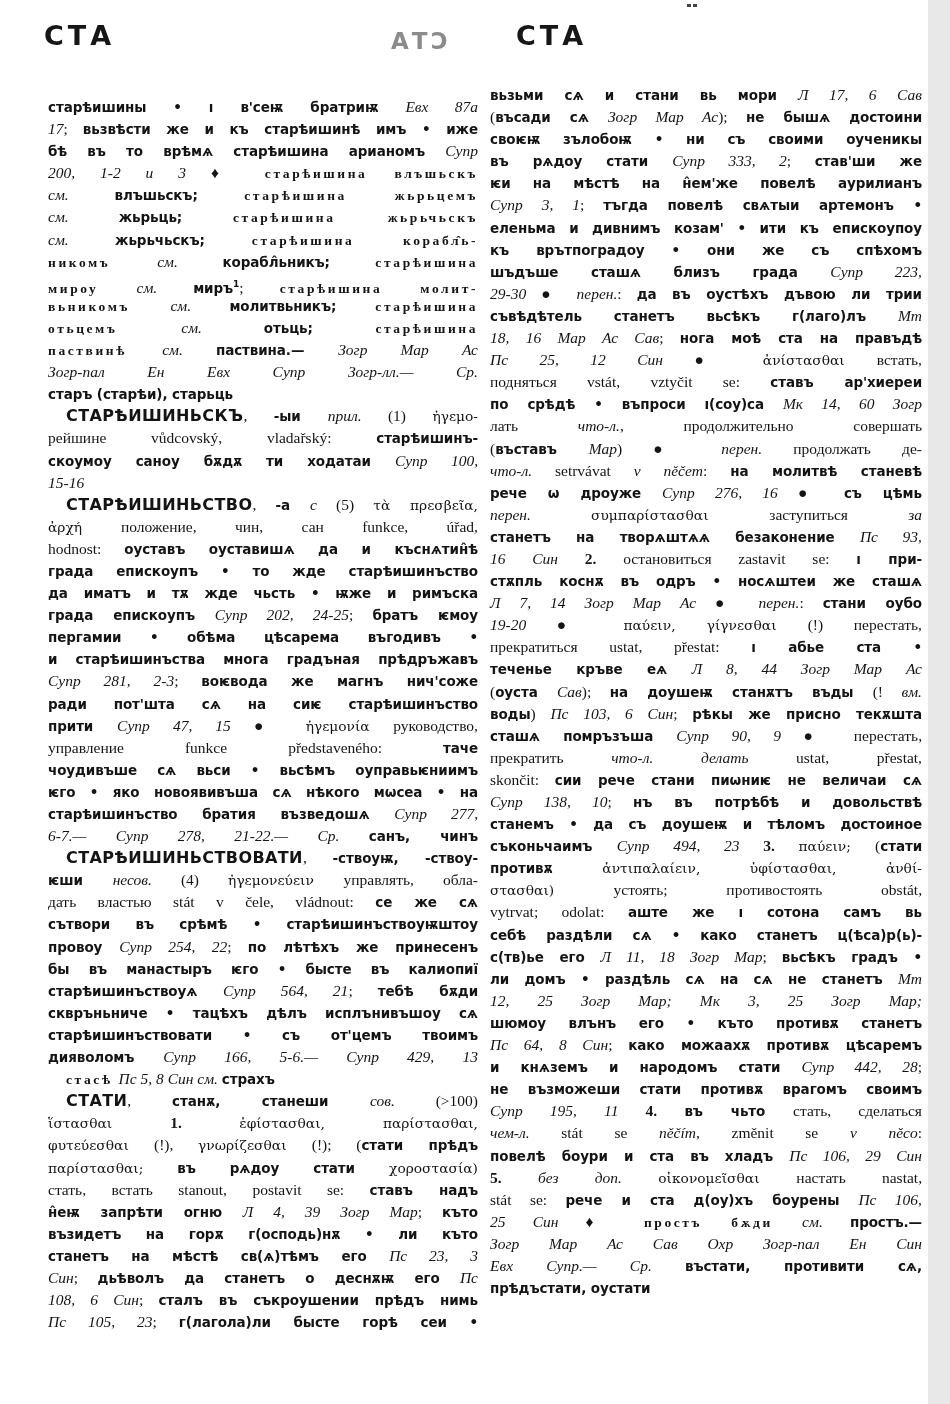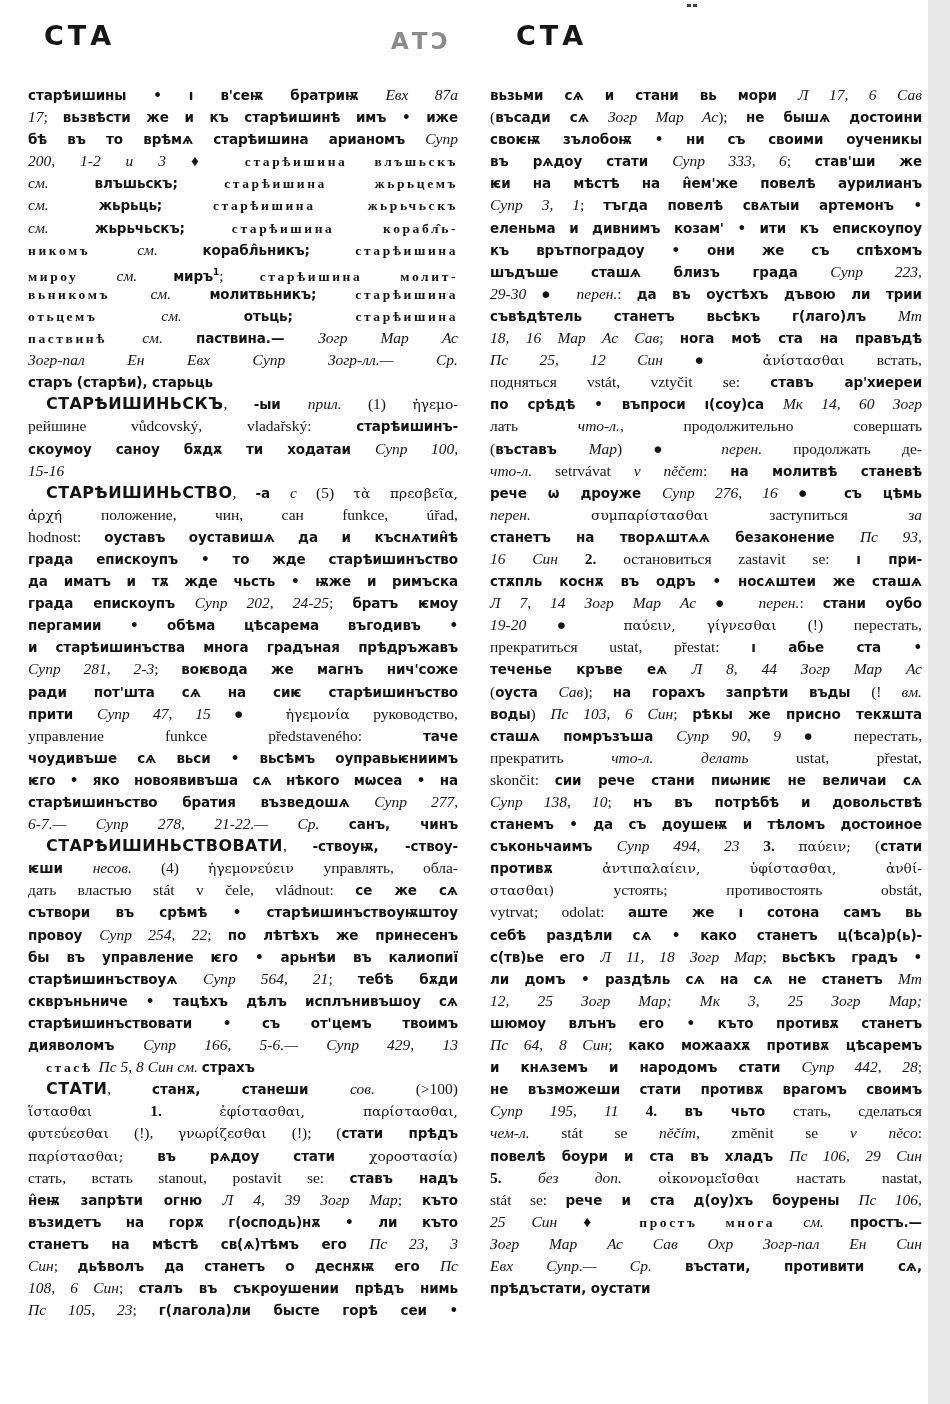--- a/index.html
+++ b/index.html
@@ -10,21 +10,21 @@
   .rh{position:absolute;font-family:"DejaVu Sans",sans-serif;font-weight:700;
       font-size:27px;letter-spacing:4px;color:#161616;}
   .rh-left{left:44px;top:20px;}
   .rh-right{left:516px;top:20px;}
   .rh-ghost{left:388px;top:28px;font-size:23px;letter-spacing:3px;color:#6f6f6f;opacity:.8;
             transform:scaleX(-1);filter:blur(.4px);}
   .speck{position:absolute;left:687px;top:4px;width:4px;height:3px;background:#444;
          box-shadow:6px 0 0 #444;}
   
   .col{position:absolute;top:84px;}
-  .col-left{left:28px;width:430px;}
+  .col-left{left:48px;width:430px;margin-top:12px;}
   .col-right{left:490px;width:432px;}
   .ln{height:22.1px;line-height:22.1px;text-align:justify;text-align-last:justify;}
   .ln.nj{text-align-last:left;}
   .ln.in{text-indent:18px;}
   
   .sg-o{font-family:"DejaVu Sans",sans-serif;font-weight:700;font-size:13.5px;letter-spacing:-.1px;}
   .sg-h{font-family:"DejaVu Sans",sans-serif;font-weight:700;font-size:16px;letter-spacing:.4px;}
   .sg-x{font-family:Liberation Serif, serif;font-weight:700;font-size:13.5px;letter-spacing:2.6px;}
   .sg-r{font-family:"Liberation Serif",serif;font-size:15.5px;}
   .sg-i{font-family:"Liberation Serif",serif;font-size:15.5px;font-style:italic;}
@@ -76,21 +76,21 @@
       <div class="ln"><span class="sg-r">управление funkce představeného: </span><span class="sg-o">таче</span></div>
       <div class="ln"><span class="sg-o">чоудивъше сѧ вьси • вьсѣмъ оуправьѥниимъ</span></div>
       <div class="ln"><span class="sg-o">ѥго • яко новоявивъша сѧ нѣкого мѡсеа • на</span></div>
       <div class="ln"><span class="sg-o">старѣишинъство братия възведошѧ </span><span class="sg-i">Супр 277,</span></div>
       <div class="ln"><span class="sg-i">6-7.— Супр 278, 21-22.— Ср. </span><span class="sg-o">санъ, чинъ</span></div>
       <div class="ln in"><span class="sg-h">СТАРѢИШИНЬСТВОВАТИ</span><span class="sg-r">, </span><span class="sg-o">-ствоуѭ, -ствоу-</span></div>
       <div class="ln"><span class="sg-o">ѥши </span><span class="sg-i">несов.</span><span class="sg-r"> (4) </span><span class="sg-g">ἡγεμονεύειν </span><span class="sg-r">управлять, обла-</span></div>
       <div class="ln"><span class="sg-r">дать властью stát v čele, vládnout: </span><span class="sg-o">се же сѧ</span></div>
       <div class="ln"><span class="sg-o">сътвори въ срѣмѣ • старѣишинъствоуѭштоу</span></div>
       <div class="ln"><span class="sg-o">провоу </span><span class="sg-i">Супр 254, 22</span><span class="sg-r">; </span><span class="sg-o">по лѣтѣхъ же принесенъ</span></div>
-      <div class="ln"><span class="sg-o">бы въ управление ѥго • арьнѣи въ калиопиї</span></div>
+      <div class="ln"><span class="sg-o">бы въ манастыръ ѥго • бысте въ калиопиї</span></div>
       <div class="ln"><span class="sg-o">старѣишинъствоуѧ </span><span class="sg-i">Супр 564, 21</span><span class="sg-r">; </span><span class="sg-o">тебѣ бѫди</span></div>
       <div class="ln"><span class="sg-o">сквръньниче • тацѣхъ дѣлъ исплънивъшоу сѧ</span></div>
       <div class="ln"><span class="sg-o">старѣишинъствовати • съ от'цемъ твоимъ</span></div>
       <div class="ln"><span class="sg-o">дияволомъ </span><span class="sg-i">Супр 166, 5-6.— Супр 429, 13</span></div>
       <div class="ln in nj"><span class="sg-x">стасѣ </span><span class="sg-i">Пс 5, 8 Син см. </span><span class="sg-o">страхъ</span></div>
       <div class="ln in"><span class="sg-h">СТАТИ</span><span class="sg-r">, </span><span class="sg-o">станѫ, станеши </span><span class="sg-i">сов.</span><span class="sg-r"> (&gt;100)</span></div>
       <div class="ln"><span class="sg-g">ἵστασθαι </span><span class="sg-n">1. </span><span class="sg-g">ἐφίστασθαι, παρίστασθαι,</span></div>
       <div class="ln"><span class="sg-g">φυτεύεσθαι </span><span class="sg-r">(!), </span><span class="sg-g">γνωρίζεσθαι </span><span class="sg-r">(!); (</span><span class="sg-o">стати прѣдъ</span></div>
       <div class="ln"><span class="sg-g">παρίστασθαι; </span><span class="sg-o">въ рѧдоу стати </span><span class="sg-g">χοροστασία)</span></div>
       <div class="ln"><span class="sg-r">стать, встать stanout, postavit se: </span><span class="sg-o">ставъ надъ</span></div>
@@ -98,21 +98,21 @@
       <div class="ln"><span class="sg-o">възидетъ на горѫ г(осподь)нѫ • ли къто</span></div>
       <div class="ln"><span class="sg-o">станетъ на мѣстѣ св(ѧ)тѣмъ его </span><span class="sg-i">Пс 23, 3</span></div>
       <div class="ln"><span class="sg-i">Син</span><span class="sg-r">; </span><span class="sg-o">дьѣволъ да станетъ о деснѫѭ его </span><span class="sg-i">Пс</span></div>
       <div class="ln"><span class="sg-i">108, 6 Син</span><span class="sg-r">; </span><span class="sg-o">сталъ въ съкроушении прѣдъ нимь</span></div>
       <div class="ln"><span class="sg-i">Пс 105, 23</span><span class="sg-r">; </span><span class="sg-o">г(лагола)ли бысте горѣ сеи •</span></div>
     </div>
   <div class="col col-right">
       <div class="ln"><span class="sg-o">вьзьми сѧ и стани вь мори </span><span class="sg-i">Л 17, 6 Сав</span></div>
       <div class="ln"><span class="sg-r">(</span><span class="sg-o">въсади сѧ </span><span class="sg-i">Зогр Мар Ас</span><span class="sg-r">); </span><span class="sg-o">не бышѧ достоини</span></div>
       <div class="ln"><span class="sg-o">своѥѭ зълобоѭ • ни съ своими оученикы</span></div>
-      <div class="ln"><span class="sg-o">въ рѧдоу стати </span><span class="sg-i">Супр 333, 6</span><span class="sg-r">; </span><span class="sg-o">став'ши же</span></div>
+      <div class="ln"><span class="sg-o">въ рѧдоу стати </span><span class="sg-i">Супр 333, 2</span><span class="sg-r">; </span><span class="sg-o">став'ши же</span></div>
       <div class="ln"><span class="sg-o">ѥи на мѣстѣ на н̂ем'же повелѣ аурилианъ</span></div>
       <div class="ln"><span class="sg-i">Супр 3, 1</span><span class="sg-r">; </span><span class="sg-o">тъгда повелѣ свѧтыи артемонъ •</span></div>
       <div class="ln"><span class="sg-o">еленьма и дивнимъ козам' • ити къ епискоупоу</span></div>
       <div class="ln"><span class="sg-o">къ врътпоградоу • они же съ спѣхомъ</span></div>
       <div class="ln"><span class="sg-o">шъдъше сташѧ близъ града </span><span class="sg-i">Супр 223,</span></div>
       <div class="ln"><span class="sg-i">29-30 </span><span class="sg-r">● </span><span class="sg-i">перен.</span><span class="sg-r">: </span><span class="sg-o">да въ оустѣхъ дъвою ли трии</span></div>
       <div class="ln"><span class="sg-o">съвѣдѣтель станетъ вьсѣкъ г(лаго)лъ </span><span class="sg-i">Мт</span></div>
       <div class="ln"><span class="sg-i">18, 16 Мар Ас Сав</span><span class="sg-r">; </span><span class="sg-o">нога моѣ ста на правъдѣ</span></div>
       <div class="ln"><span class="sg-i">Пс 25, 12 Син </span><span class="sg-r">● </span><span class="sg-g">ἀνίστασθαι </span><span class="sg-r">встать,</span></div>
       <div class="ln"><span class="sg-r">подняться vstát, vztyčit se: </span><span class="sg-o">ставъ ар'хиереи</span></div>
@@ -122,21 +122,21 @@
       <div class="ln"><span class="sg-i">что-л.</span><span class="sg-r"> setrvávat </span><span class="sg-i">v něčem</span><span class="sg-r">: </span><span class="sg-o">на молитвѣ станевѣ</span></div>
       <div class="ln"><span class="sg-o">рече ѡ дроуже </span><span class="sg-i">Супр 276, 16 </span><span class="sg-r">● </span><span class="sg-o">съ цѣмь</span></div>
       <div class="ln"><span class="sg-i">перен. </span><span class="sg-g">συμπαρίστασθαι </span><span class="sg-r">заступиться </span><span class="sg-i">за</span></div>
       <div class="ln"><span class="sg-o">станетъ на творѧштѧѧ безаконение </span><span class="sg-i">Пс 93,</span></div>
       <div class="ln"><span class="sg-i">16 Син </span><span class="sg-n">2. </span><span class="sg-r">остановиться zastavit se: </span><span class="sg-o">ı при-</span></div>
       <div class="ln"><span class="sg-o">стѫпль коснѫ въ одръ • носѧштеи же сташѧ</span></div>
       <div class="ln"><span class="sg-i">Л 7, 14 Зогр Мар Ас </span><span class="sg-r">● </span><span class="sg-i">перен.</span><span class="sg-r">: </span><span class="sg-o">стани оубо</span></div>
       <div class="ln"><span class="sg-i">19-20 </span><span class="sg-r">● </span><span class="sg-g">παύειν, γίγνεσθαι </span><span class="sg-r">(!) перестать,</span></div>
       <div class="ln"><span class="sg-r">прекратиться ustat, přestat: </span><span class="sg-o">ı абье ста •</span></div>
       <div class="ln"><span class="sg-o">теченье кръве еѧ </span><span class="sg-i">Л 8, 44 Зогр Мар Ас</span></div>
-      <div class="ln"><span class="sg-r">(</span><span class="sg-o">оуста </span><span class="sg-i">Сав</span><span class="sg-r">); </span><span class="sg-o">на горахъ запрѣти въды </span><span class="sg-r">(! </span><span class="sg-i">вм.</span></div>
+      <div class="ln"><span class="sg-r">(</span><span class="sg-o">оуста </span><span class="sg-i">Сав</span><span class="sg-r">); </span><span class="sg-o">на доушеѭ станѫтъ въды </span><span class="sg-r">(! </span><span class="sg-i">вм.</span></div>
       <div class="ln"><span class="sg-o">воды</span><span class="sg-r">) </span><span class="sg-i">Пс 103, 6 Син</span><span class="sg-r">; </span><span class="sg-o">рѣкы же присно текѫшта</span></div>
       <div class="ln"><span class="sg-o">сташѧ помръзъша </span><span class="sg-i">Супр 90, 9 </span><span class="sg-r">● перестать,</span></div>
       <div class="ln"><span class="sg-r">прекратить </span><span class="sg-i">что-л. делать</span><span class="sg-r"> ustat, přestat,</span></div>
       <div class="ln"><span class="sg-r">skončit: </span><span class="sg-o">сии рече стани пиѡниѥ не величаи сѧ</span></div>
       <div class="ln"><span class="sg-i">Супр 138, 10</span><span class="sg-r">; </span><span class="sg-o">нъ въ потрѣбѣ и довольствѣ</span></div>
       <div class="ln"><span class="sg-o">станемъ • да съ доушеѭ и тѣломъ достоиное</span></div>
       <div class="ln"><span class="sg-o">съконьчаимъ </span><span class="sg-i">Супр 494, 23 </span><span class="sg-n">3. </span><span class="sg-g">παύειν; </span><span class="sg-r">(</span><span class="sg-o">стати</span></div>
       <div class="ln"><span class="sg-o">противѫ </span><span class="sg-g">ἀντιπαλαίειν, ὑφίστασθαι, ἀνθί-</span></div>
       <div class="ln"><span class="sg-g">στασθαι) </span><span class="sg-r">устоять; противостоять obstát,</span></div>
       <div class="ln"><span class="sg-r">vytrvat; odolat: </span><span class="sg-o">аште же ı сотона самъ вь</span></div>
@@ -146,20 +146,20 @@
       <div class="ln"><span class="sg-i">12, 25 Зогр Мар; Мк 3, 25 Зогр Мар;</span></div>
       <div class="ln"><span class="sg-o">шюмоу влънъ его • къто противѫ станетъ</span></div>
       <div class="ln"><span class="sg-i">Пс 64, 8 Син</span><span class="sg-r">; </span><span class="sg-o">како можаахѫ противѫ цѣсаремъ</span></div>
       <div class="ln"><span class="sg-o">и кнѧземъ и народомъ стати </span><span class="sg-i">Супр 442, 28</span><span class="sg-r">;</span></div>
       <div class="ln"><span class="sg-o">не възможеши стати противѫ врагомъ своимъ</span></div>
       <div class="ln"><span class="sg-i">Супр 195, 11 </span><span class="sg-n">4. </span><span class="sg-o">въ чьто </span><span class="sg-r">стать, сделаться</span></div>
       <div class="ln"><span class="sg-i">чем-л.</span><span class="sg-r"> stát se </span><span class="sg-i">něčím</span><span class="sg-r">, změnit se </span><span class="sg-i">v něco</span><span class="sg-r">:</span></div>
       <div class="ln"><span class="sg-o">повелѣ боури и ста въ хладъ </span><span class="sg-i">Пс 106, 29 Син</span></div>
       <div class="ln"><span class="sg-n">5. </span><span class="sg-i">без доп. </span><span class="sg-g">οἰκονομεῖσθαι </span><span class="sg-r">настать nastat,</span></div>
       <div class="ln"><span class="sg-r">stát se: </span><span class="sg-o">рече и ста д(оу)хъ боурены </span><span class="sg-i">Пс 106,</span></div>
-      <div class="ln"><span class="sg-i">25 Син </span><span class="sg-r">♦ </span><span class="sg-x">простъ многа </span><span class="sg-i">см. </span><span class="sg-o">простъ.—</span></div>
+      <div class="ln"><span class="sg-i">25 Син </span><span class="sg-r">♦ </span><span class="sg-x">простъ бѫди </span><span class="sg-i">см. </span><span class="sg-o">простъ.—</span></div>
       <div class="ln"><span class="sg-i">Зогр Мар Ас Сав Охр Зогр-пал Ен Син</span></div>
       <div class="ln"><span class="sg-i">Евх Супр.— Ср. </span><span class="sg-o">въстати, противити сѧ,</span></div>
       <div class="ln nj"><span class="sg-o">прѣдъстати, оустати</span></div>
     </div>
 
   <div class="pageno">624</div>
 </div>
 
 </body></html>

